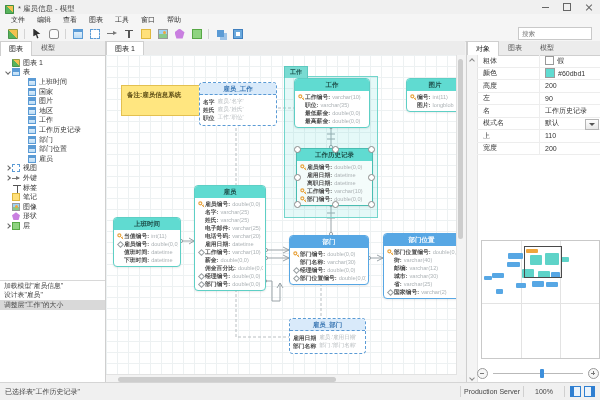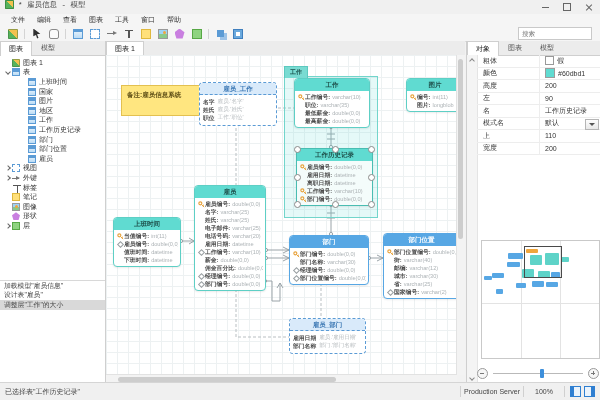--- a/index.html
+++ b/index.html
@@ -1,18 +1,18 @@
 <!DOCTYPE html>
 <html><head>
 <meta charset="utf-8">
 <style>
   html,body{margin:0;padding:0;background:#e9e9e9;font-family:"Liberation Sans",sans-serif;}
   #app{position:relative;width:600px;height:400px;background:#f2f2f2;overflow:hidden;font-size:7px;color:#333;}
   
-  #titlebar{position:absolute;left:0;top:0;width:600px;height:14px;background:#f0f0f0;display:flex;align-items:flex-start;border-bottom:1px solid #e3e3e3;font-family:Liberation Mono, monospace;}
+  #titlebar{position:absolute;left:0;top:0;width:600px;height:14px;background:#f0f0f0;display:flex;align-items:flex-end;border-bottom:1px solid #e3e3e3;}
   #app-icon{width:9px;height:9px;margin:0 4px 0 5px;background:linear-gradient(45deg,#56b35c 50%,#f2c14e 50%);box-shadow:inset 0 0 0 1px #3f8f46;border-radius:1px;}
   #title-text{font-size:7.5px;color:#444;}
   #win-btns{margin-left:auto;display:flex;align-items:center;height:100%;}
   .winbtn{width:22px;height:100%;display:flex;align-items:center;justify-content:center;}
   .win-min i{display:block;width:7px;height:1px;background:#666;}
   .win-max i{display:block;width:6px;height:6px;border:1px solid #666;}
   .win-close{position:relative;}
   .win-close i,.win-close em{position:absolute;width:8px;height:1px;background:#666;left:7px;top:7px;}
   .win-close i{transform:rotate(45deg);} .win-close em{transform:rotate(-45deg);}
   

